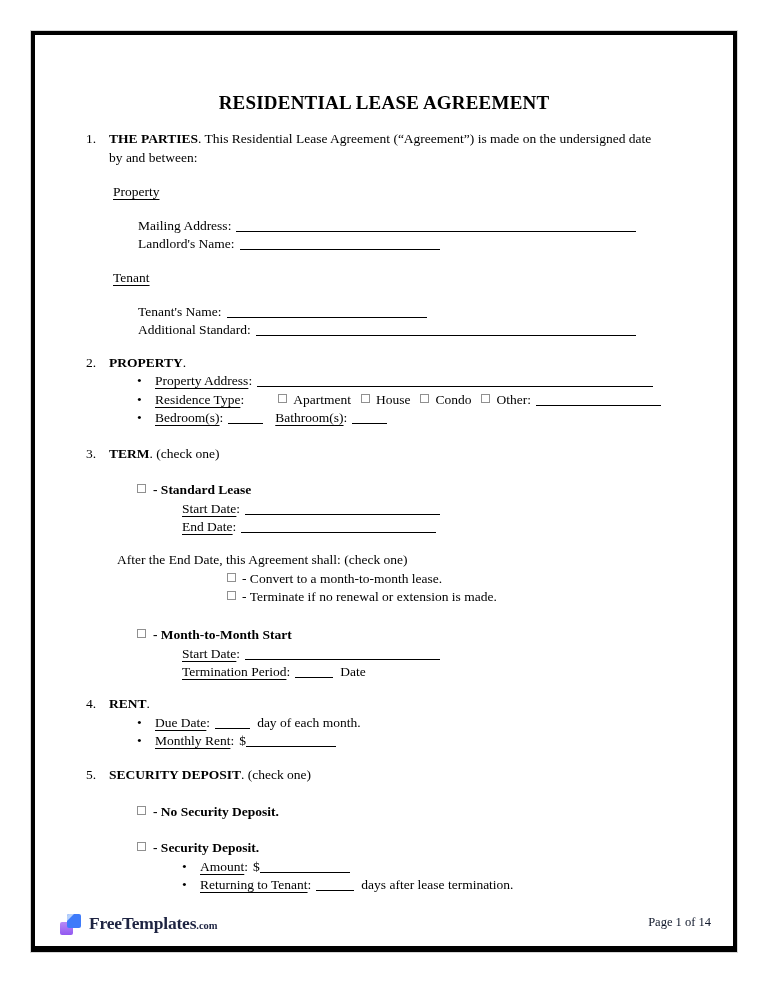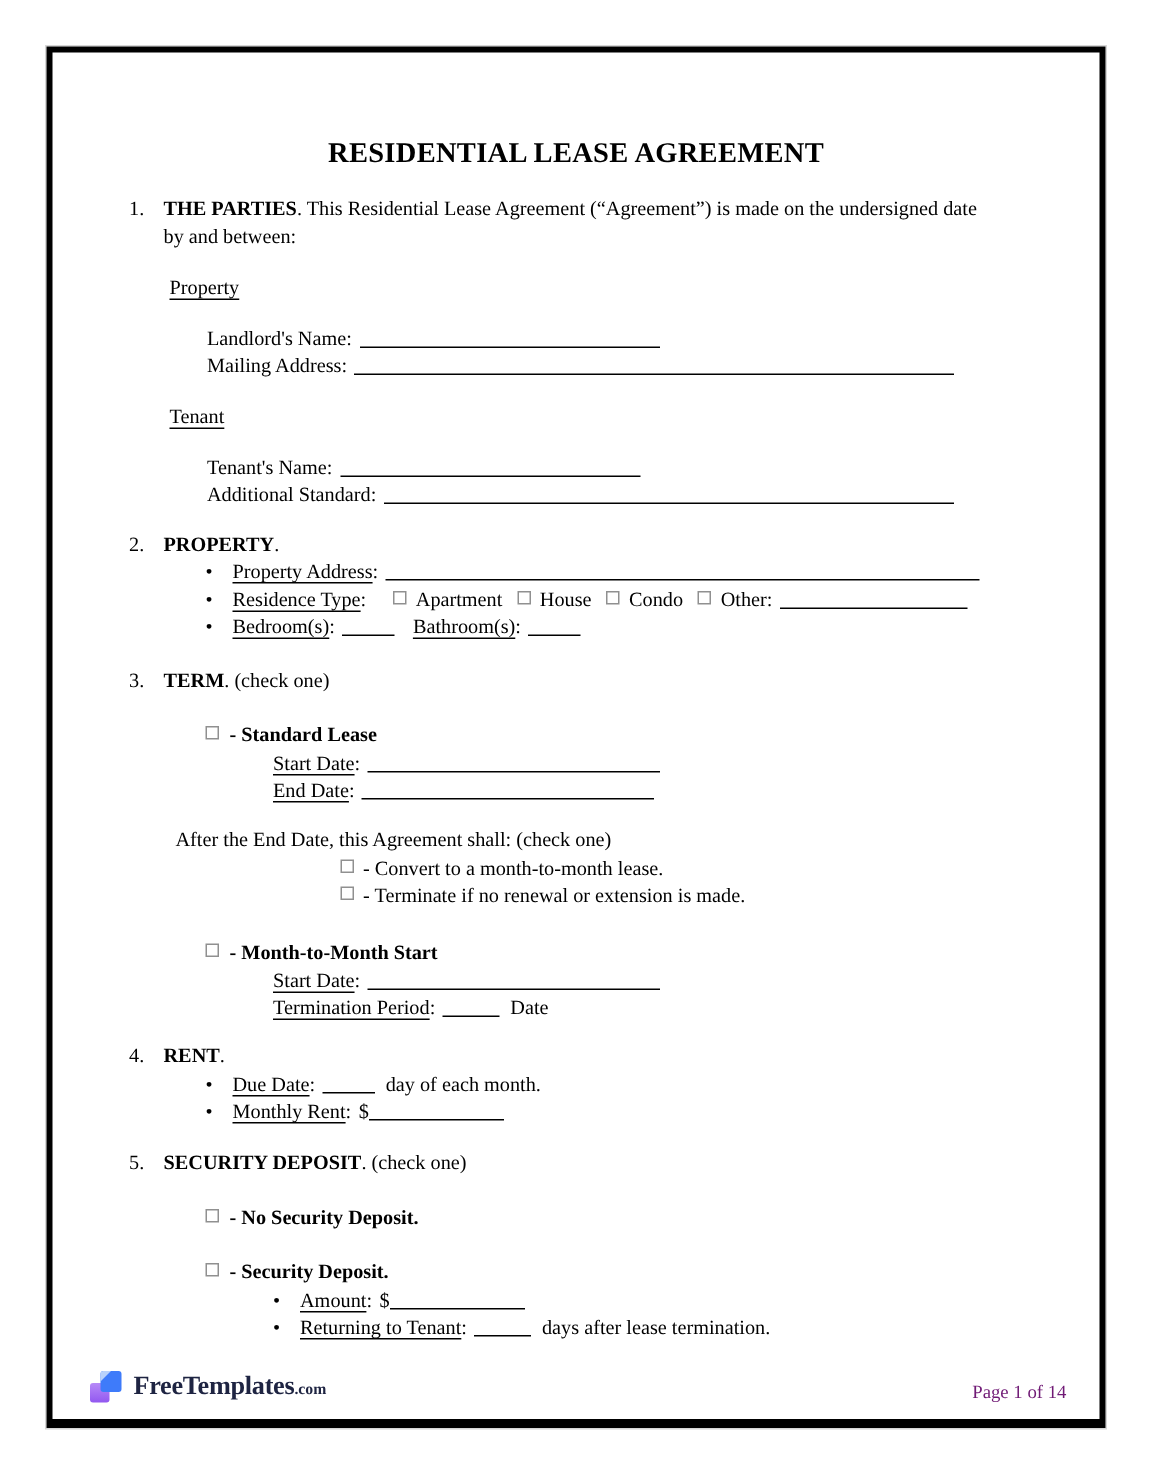--- a/index.html
+++ b/index.html
@@ -42,67 +42,67 @@
   .cb-row-2 .checkbox, .opt .checkbox { margin-right:6px; }
 
   .lbl { text-decoration:underline; text-underline-offset:3px; }
 
   .blank { display:inline-block; border-bottom:1.5px solid #000; height:13px; vertical-align:-2px; margin-left:5px; }
   .blank.nogap { margin-left:0; }
   .w200{width:200px} .w400{width:400px} .w380{width:380px} .w396{width:396px}
   .w195{width:195px} .w125{width:125px} .w90{width:90px} .w35{width:35px} .w38{width:38px}
 
   .opt { margin-left:10px; white-space:nowrap; }
-  .opt.first { margin-left:8px;padding-left:10px; }
+  .opt.first { margin-left:24px;padding-left:10px; }
   .suffix { margin-left:7px; }
   .second-lbl { margin-left:12px; }
   .dollar { margin-left:5px; }
 
   
   .mt-sec1{margin-top:15px} .mt-landlord-h{margin-top:16px} .mt-landlord-f{margin-top:15px}
   .mt-tenant-h{margin-top:15px} .mt-tenant-f{margin-top:15.5px}
   .mt-property{margin-top:14px}
   .mt-term{margin-top:17.5px} .mt-std{margin-top:17.5px} .mt-after{margin-top:14.5px}
   .mt-mtm{margin-top:19.5px}
   .mt-rent{margin-top:13.5px}
   .mt-secdep{margin-top:15.5px} .mt-nosec{margin-top:18.5px} .mt-dep{margin-top:17.5px}
 
   
   .footer {
     position:absolute; left:25px; right:22px; bottom:9px;
-    display:flex; justify-content:space-between; align-items:flex-end;
+    display:flex; justify-content:space-between; align-items:flex-start;
   }
   .brand { display:flex; align-items:center; }
   .brand svg { display:block; margin-right:7px; }
   .brand-text { white-space:nowrap; }
   .brand-name { font-size:17.5px; font-weight:bold; color:#1e2442; letter-spacing:-.2px; }
   .brand-tld { font-size:10.5px; font-weight:bold; color:#1e2442; }
-  .page-num { font-size:12.5px; color:#701a75; }
+  .page-num { font-size:12.5px; color:#0f172a; }
 </style>
 </head>
 <body>
 
 <div class="page">
   <div class="content">
 
     <div class="doc-title">RESIDENTIAL LEASE AGREEMENT</div>
 
     <div class="sec mt-sec1">
       <span class="num">1.</span>
       <span class="body"><b>THE PARTIES</b><span>. This Residential Lease Agreement (“Agreement”) is made on the undersigned date by and between:</span></span>
     </div>
 
     <div class="subhead mt-landlord-h">Property</div>
 
     <div class="mt-landlord-f">
       <div class="field">
+        <span>Mailing Address</span><span>:</span><span class="blank w400"></span>
+      </div>
+      <div class="field">
         <span>Landlord's Name</span><span>:</span><span class="blank w200"></span>
-      </div>
-      <div class="field">
-        <span>Mailing Address</span><span>:</span><span class="blank w400"></span>
       </div>
     </div>
 
     <div class="subhead mt-tenant-h">Tenant</div>
 
     <div class="mt-tenant-f">
       <div class="field">
         <span>Tenant's Name</span><span>:</span><span class="blank w200"></span>
       </div>
       <div class="field">

